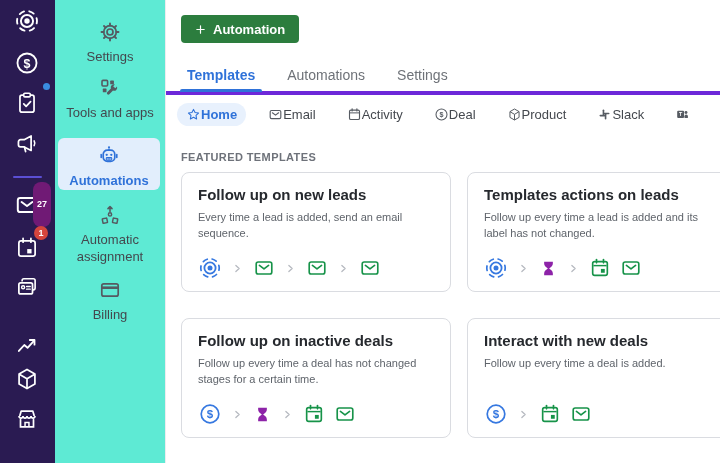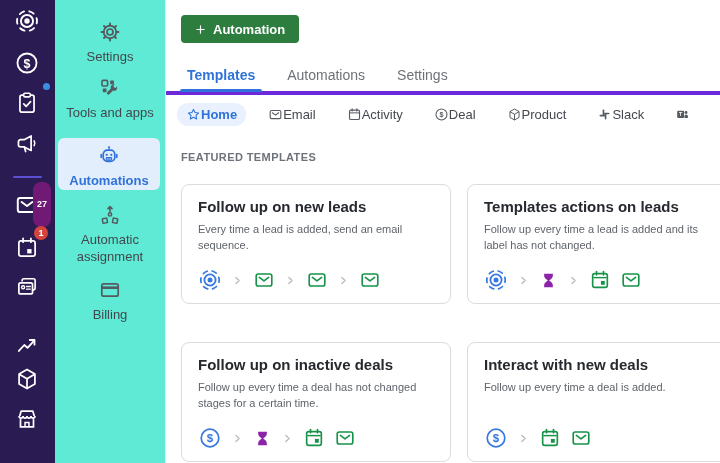--- a/index.html
+++ b/index.html
@@ -37,21 +37,21 @@
   .tab.active{color:#2f72d9;font-weight:bold;}
   .tab.active::after{content:"";position:absolute;left:-7px;right:-7px;bottom:-1px;height:3px;background:#2f72d9;border-radius:2px 2px 0 0;}
   .chips{position:absolute;top:103px;left:11px;right:0;display:flex;gap:13px;align-items:center;}
   .chip{display:flex;align-items:center;font-size:13px;color:#44484e;padding:4px 9px;border-radius:14px;cursor:pointer;white-space:nowrap;}
   .chip svg{width:15px;height:15px;color:#565b62;flex:none;}
   .chip.active{background:#e8f1fd;color:#2f72d9;font-weight:bold;}
   .chip.active svg{color:#2f72d9;}
   .featured{position:absolute;top:151px;left:15px;font-size:11px;font-weight:bold;color:#6e727a;letter-spacing:.4px;}
   .cards{position:absolute;top:172px;left:15px;display:grid;grid-template-columns:270px 270px;gap:26px 16px;}
   .card{width:270px;height:120px;border:1px solid #dadce1;border-radius:8px;background:#fff;
-    padding:13px 16px;box-sizing:border-box;position:relative;cursor:pointer;margin-top:12px;}
+    padding:13px 16px;box-sizing:border-box;position:relative;cursor:pointer;}
   .card h3{margin:0;font-size:15px;color:#26292e;font-weight:bold;}
   .card p{margin:7px 0 0;font-size:11px;color:#5f646b;line-height:1.45;}
   .flow{position:absolute;left:16px;bottom:11px;display:flex;align-items:center;gap:9px;}
   .fi{width:22px;height:22px;}
   .fi-lead,.fi-deal{width:24px;height:24px;color:#3678e0;}
   .fi-email,.fi-activity{color:#179349;}
   .fi-delay{width:19px;height:19px;color:#8d23a8;}
   .fi-chevron{width:13px;height:13px;color:#b6bac0;}
 </style>
 </head>

